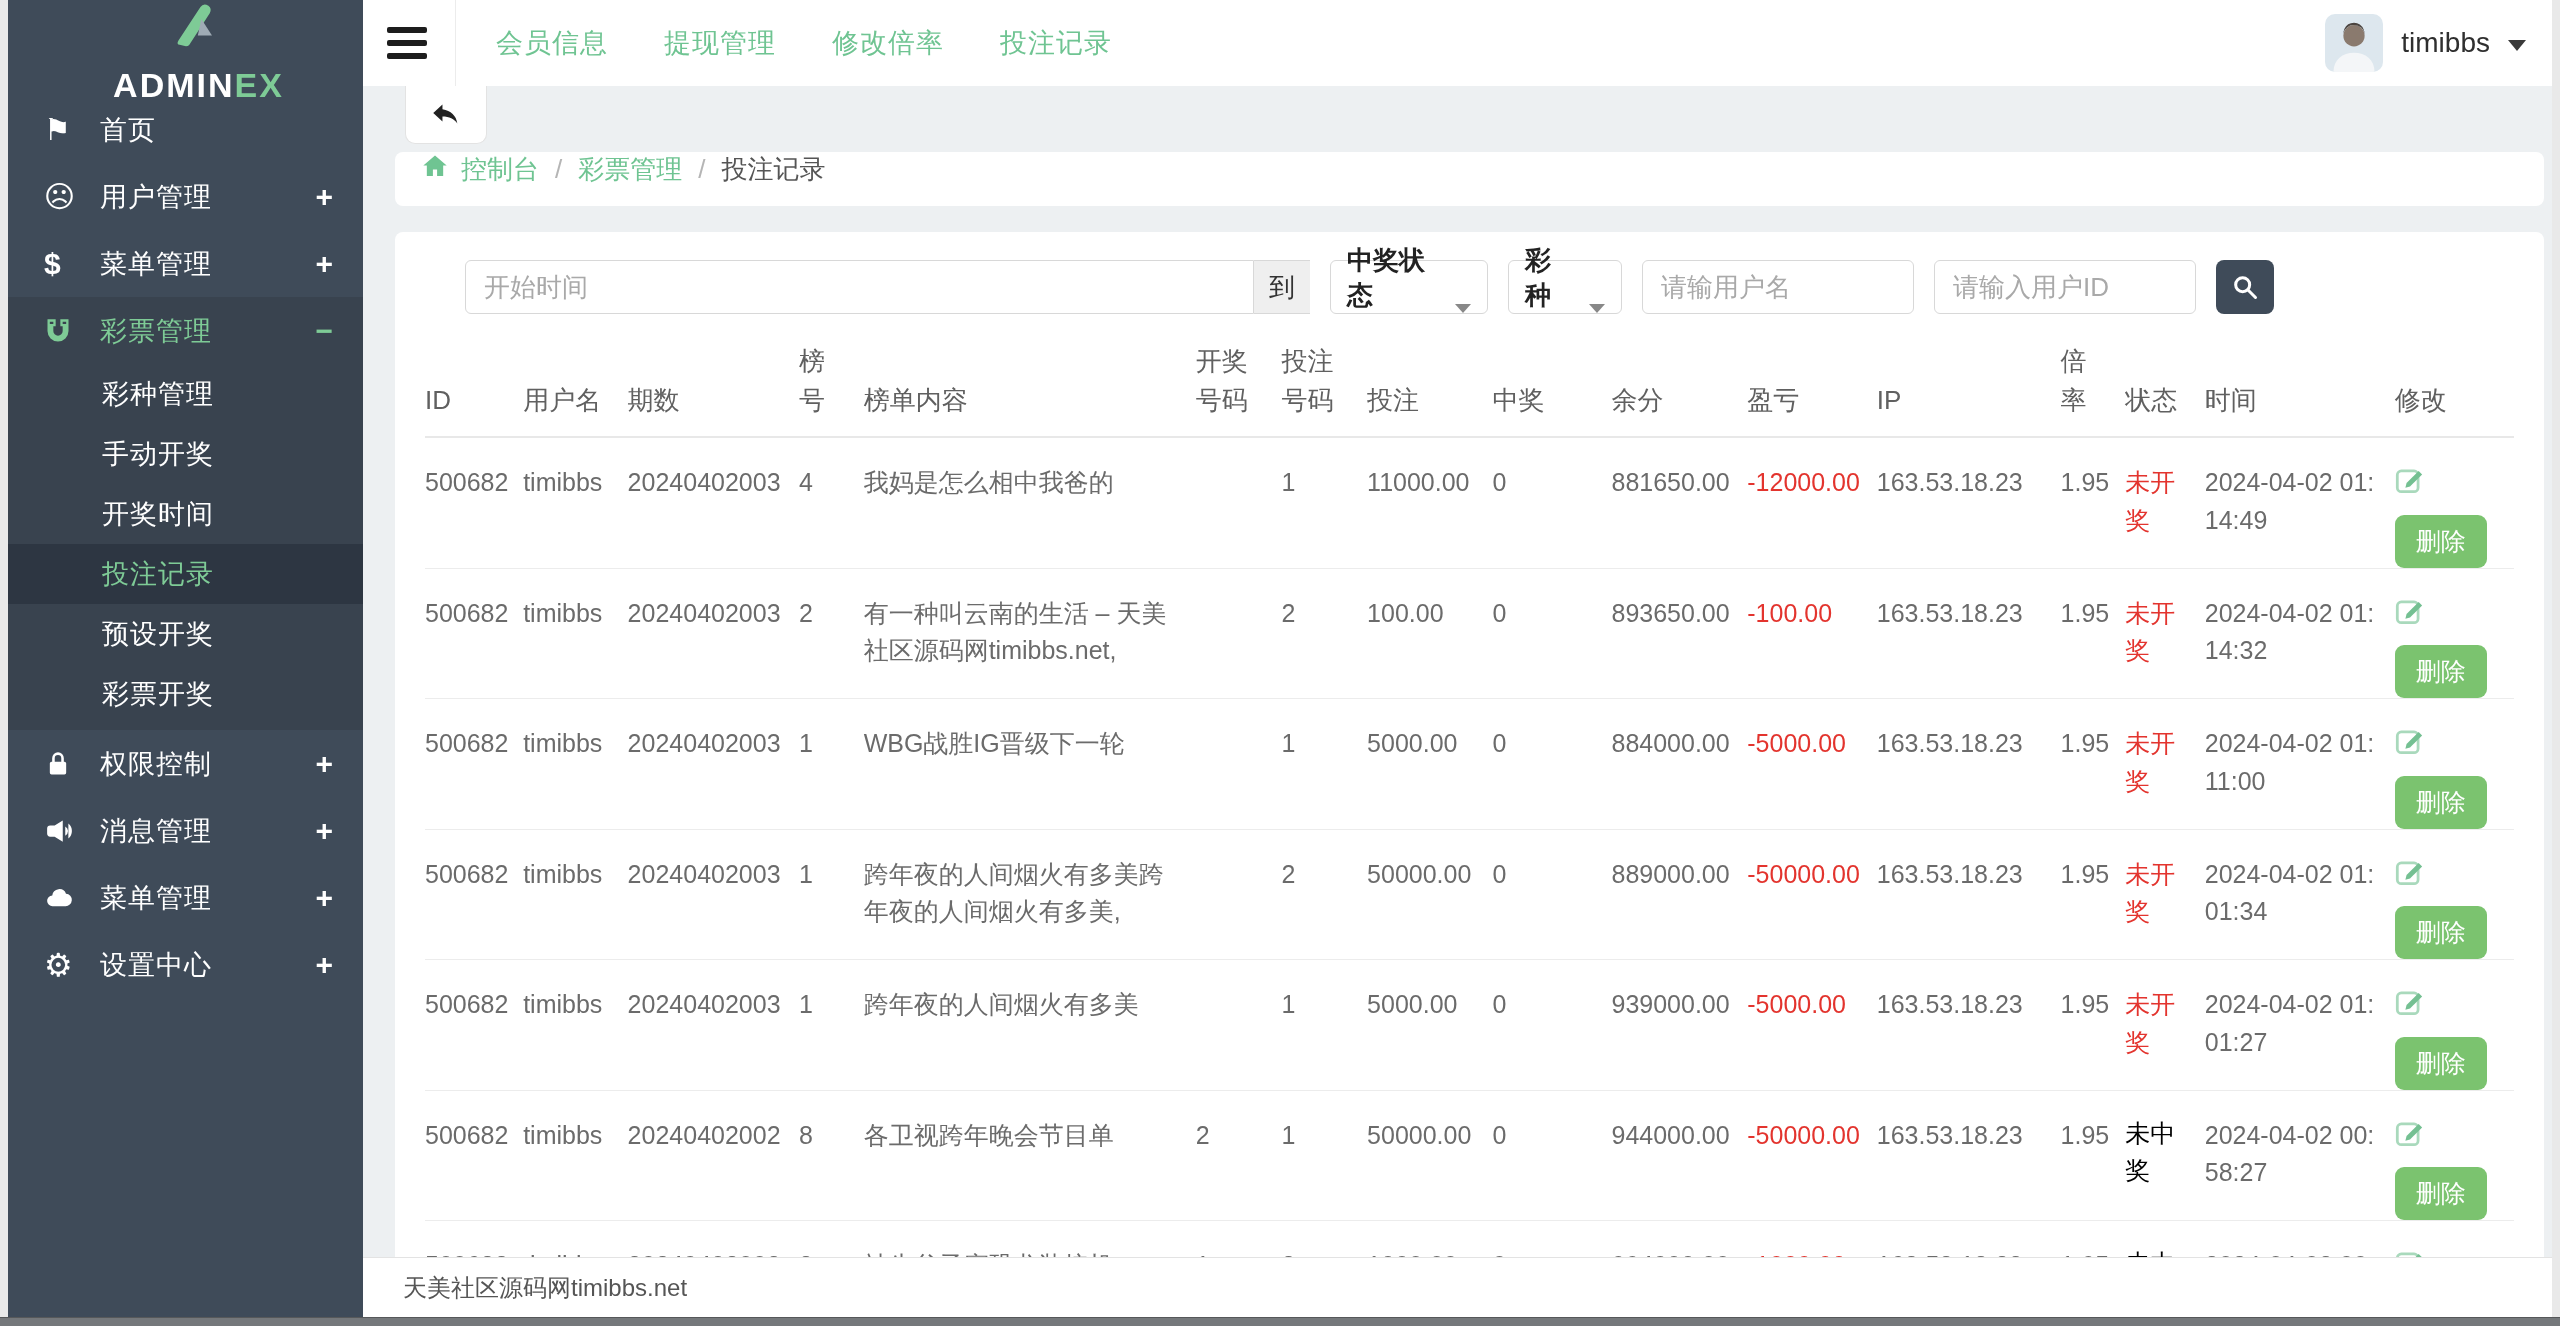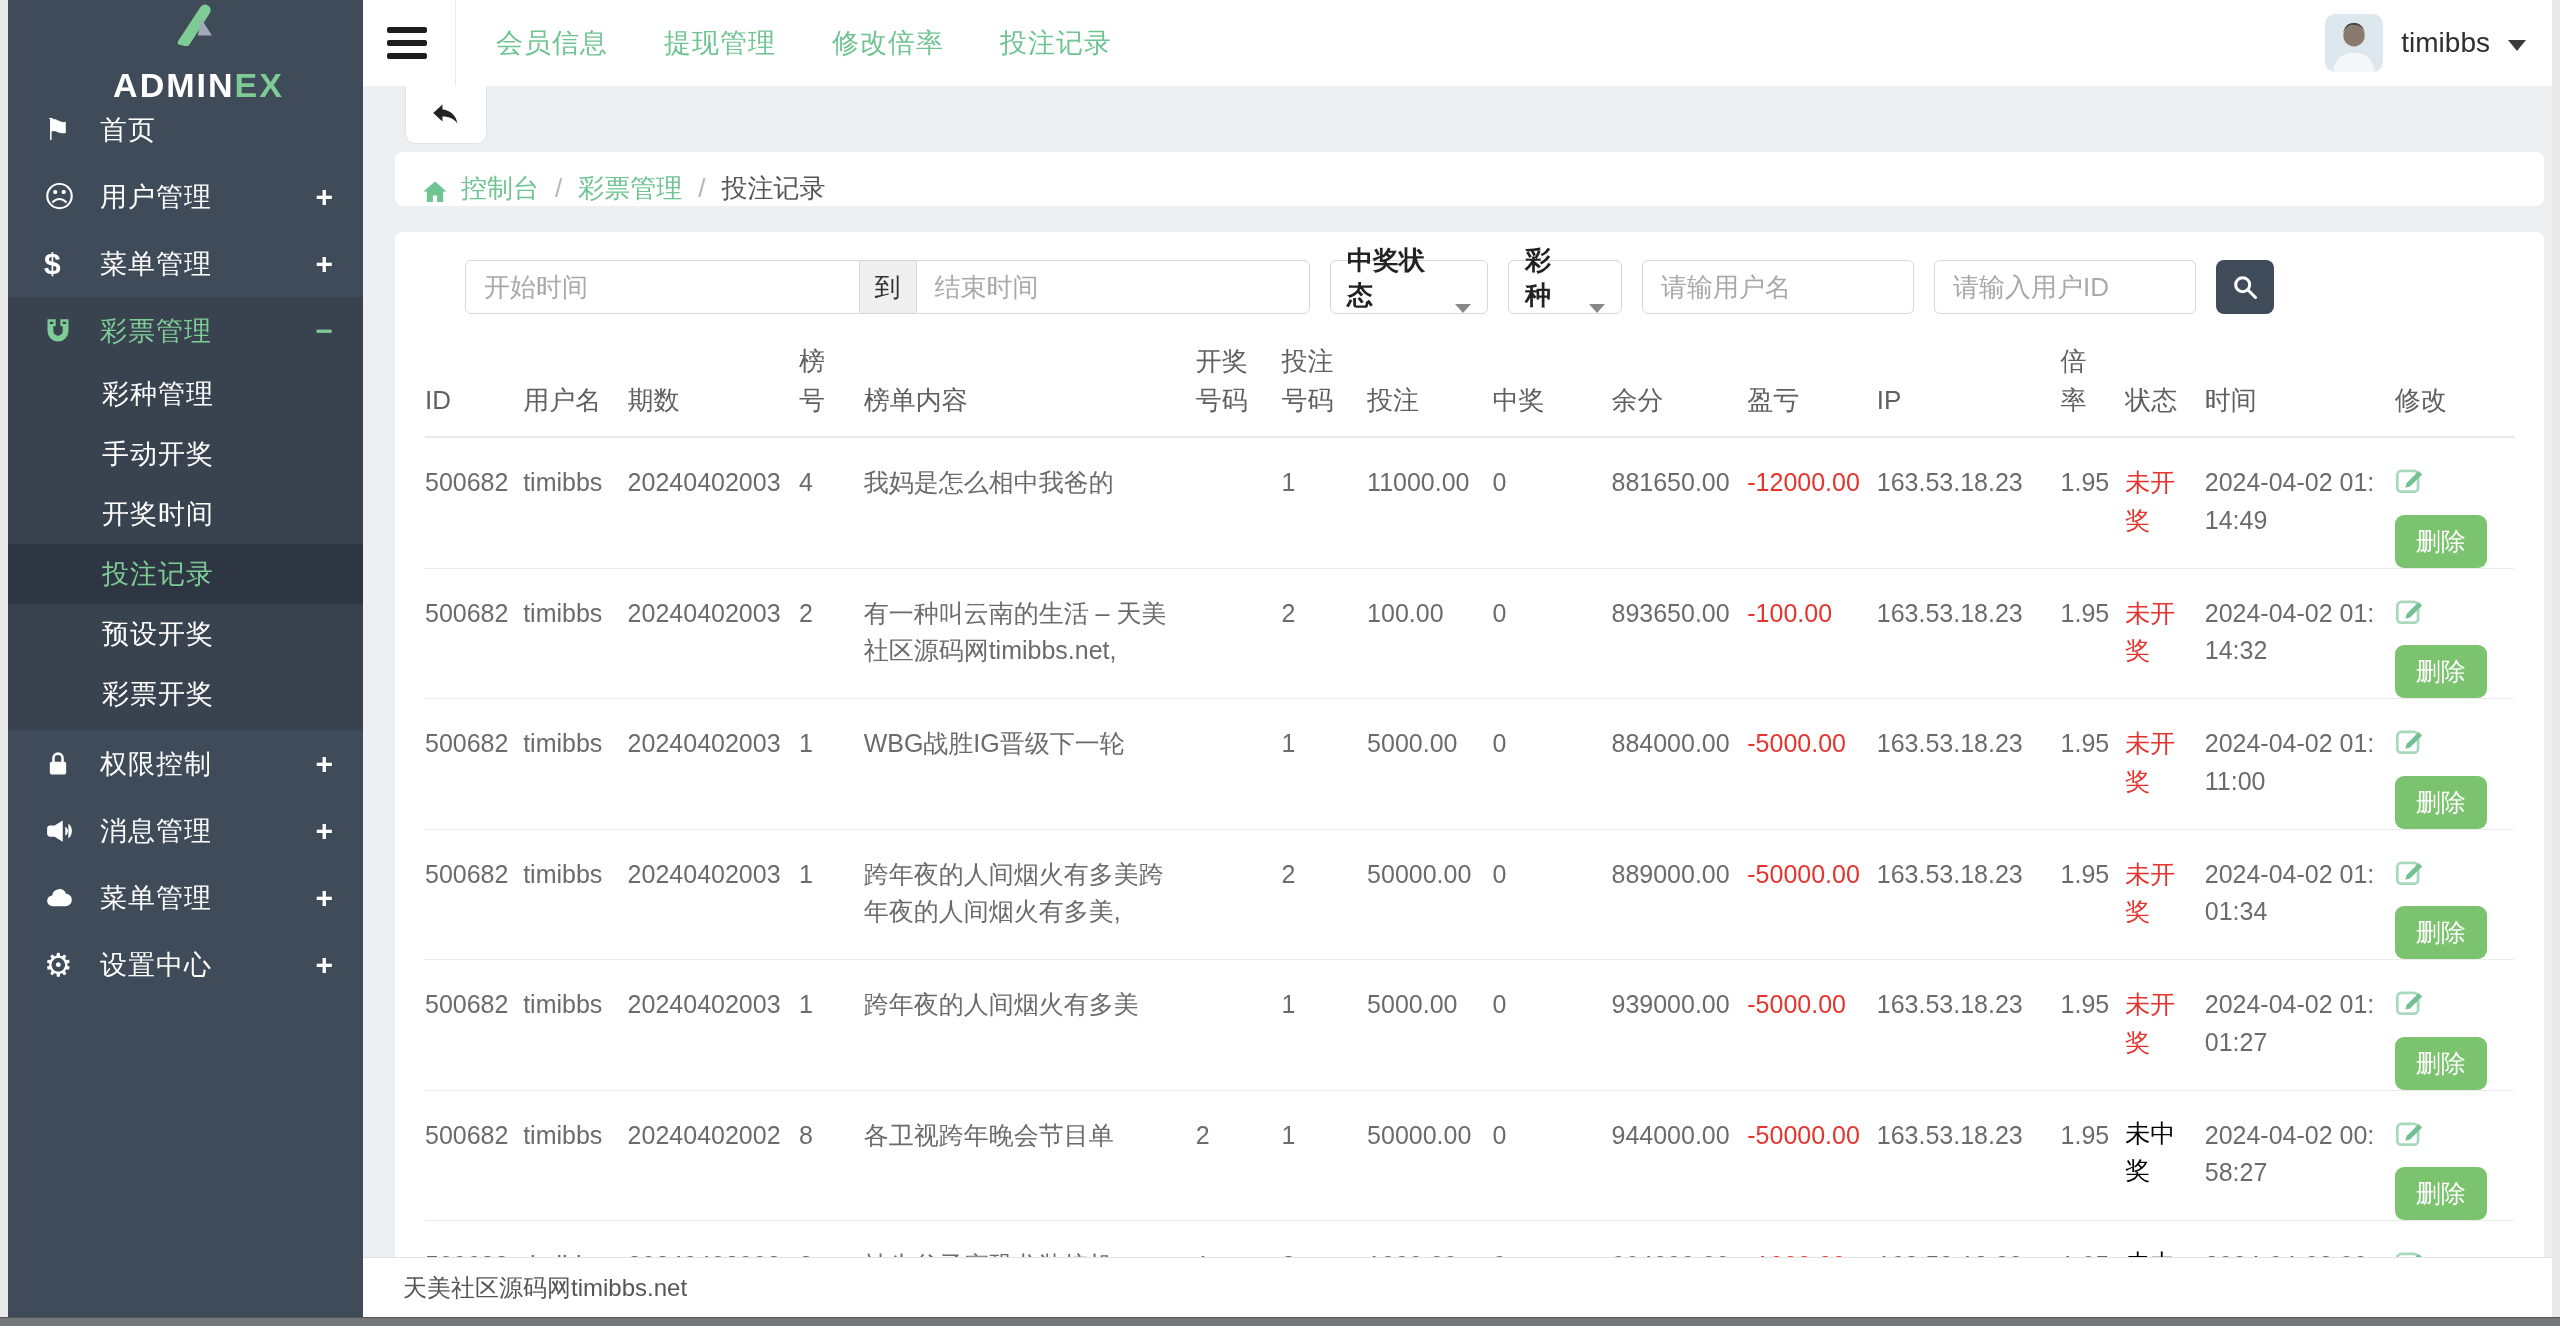--- a/index.html
+++ b/index.html
@@ -39,21 +39,21 @@
   .avatar { width:58px; height:58px; border-radius:10px; overflow:hidden; flex-shrink:0; }
   .username { font-size:28px; color:#2f2f2f; }
   .caret { width:0; height:0; border-left:9px solid transparent; border-right:9px solid transparent;
     border-top:11px solid #3a3a3a; margin-top:4px; }
 
   .content { flex:1; background:#edf0f2; display:flex; flex-direction:column;
     padding:0 8px 0 32px; overflow:hidden; }
   .back-btn { align-self:flex-start; margin-left:10px; width:82px; height:58px; background:#fff;
     border:1px solid #e3e3e3; border-top:none; border-radius:0 0 10px 10px;
     display:flex; align-items:center; justify-content:center; cursor:pointer; }
-  .breadcrumb { height:54px; background:#fff; border-radius:8px; display:flex; align-items:flex-end;
+  .breadcrumb { height:54px; background:#fff; border-radius:8px; display:flex; align-items:flex-start;
     padding:0 26px; margin-top:8px; font-size:26px; gap:0; }
   .breadcrumb .home { color:#6fc492; display:inline-flex; margin-right:12px; }
   .crumb.link { color:#6fc492; cursor:pointer; }
   .crumb.current { color:#555; }
   .crumb-sep { color:#b5b5b5; margin:0 16px; }
 
   .card { flex:1; background:#fff; border-radius:8px 8px 0 0; margin-top:26px;
     padding:28px 30px 0 30px; overflow:hidden; }
 
   
@@ -241,21 +241,20 @@
             <span class="crumb-sep">/</span>
             <span class="crumb current">投注记录</span>
           </span>
       </div>
 
       <div class="card">
         <div class="filters">
           <div class="dt-group">
             <input class="txt" type="text" placeholder="开始时间" style="">
             <span class="dt-addon">到</span>
-            <input class="txt" type="text" placeholder="结束时间" style="">
           </div>
           <div class="select-box w-status">
             <span>中奖状态</span>
             <span class="select-caret"></span>
           </div>
           <div class="select-box w-lottery">
             <span>彩种</span>
             <span class="select-caret"></span>
           </div>
           <input class="txt in-user" type="text" placeholder="请输用户名" style="">

